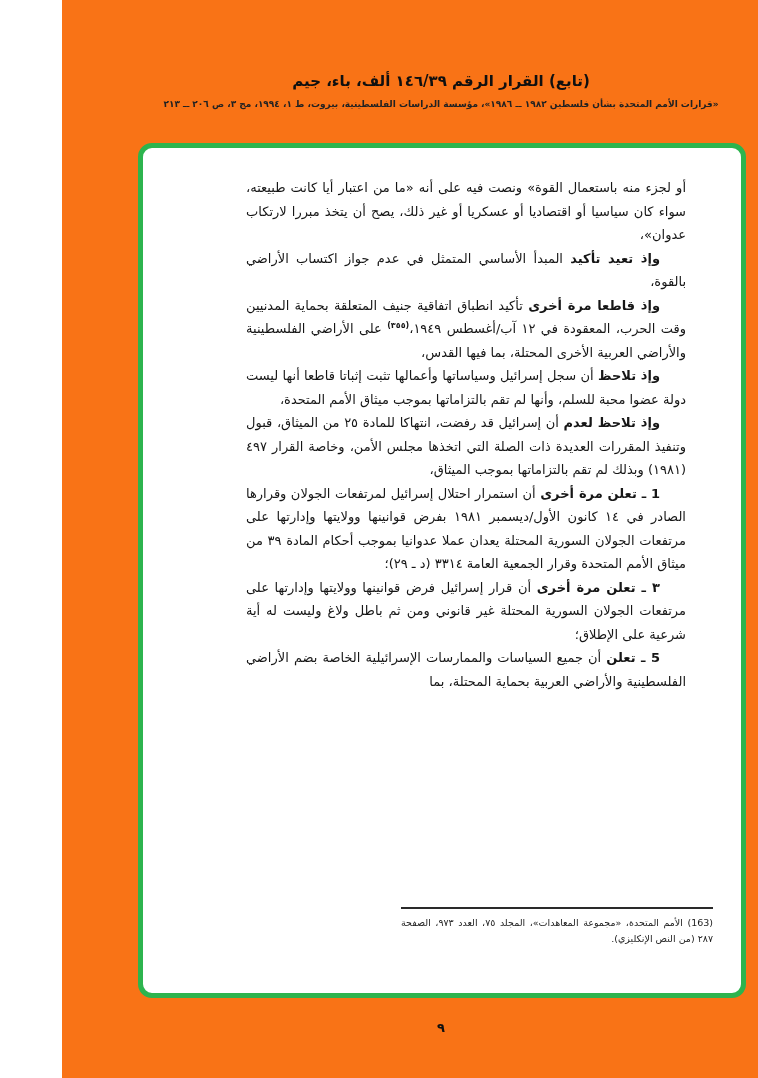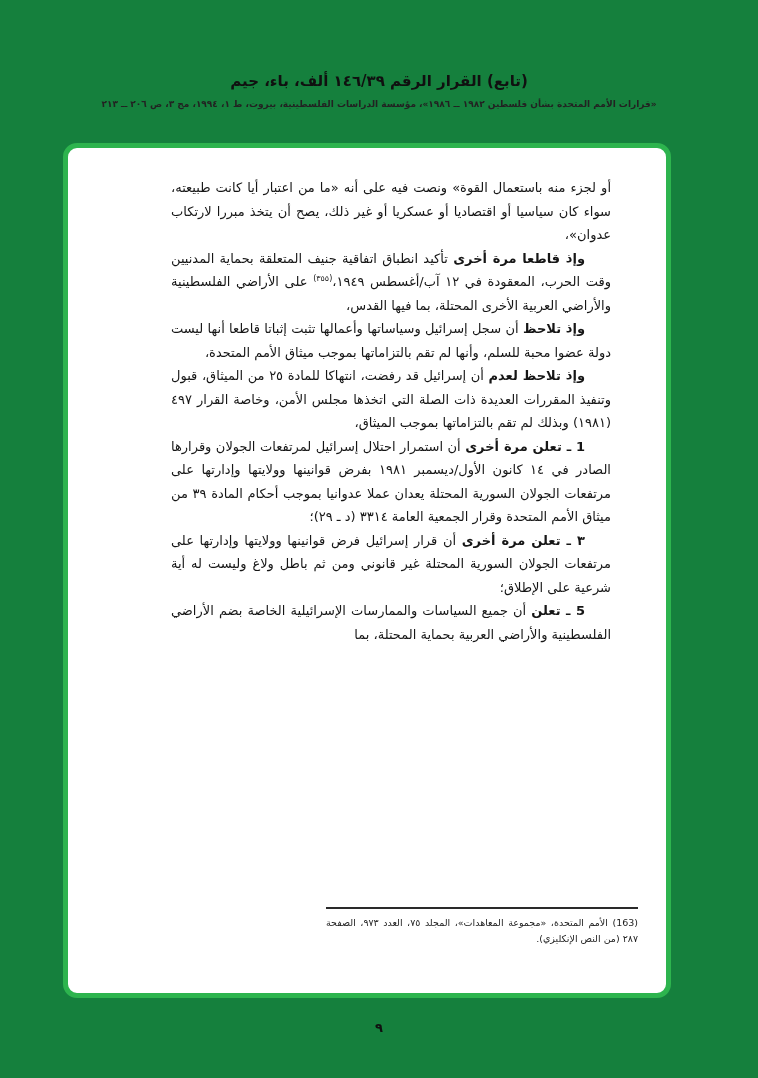--- a/index.html
+++ b/index.html
@@ -6,22 +6,22 @@
   html, body { margin: 0; padding: 0; }
   body {
     width: 758px; height: 1078px;
     background: #ffffff;
     font-family: "DejaVu Sans", sans-serif;
     color: #1b1b1b;
     overflow: hidden;
   }
   .sheet {
     position: relative;
-    width: 758px; height: 1078px;
-    background: #15803d;
+    width: 696px; height: 1078px;
+    background: #f97316;
     direction: rtl;
   }
   .doc-header {
     position: absolute;
     top: 72px; left: 0; width: 758px;
     text-align: center;
     direction: rtl;
   }
   .doc-title {
     font-size: 15px;
@@ -30,21 +30,21 @@
   }
   .doc-source {
     margin-top: 9px;
     font-size: 9px;
     font-weight: bold;
     color: #222222;
     letter-spacing: 0;
   }
   .green-frame {
     position: absolute;
-    left: 63px; top: 143px;
+    left: 76px; top: 143px;
     width: 608px; height: 855px;
     border: 5px solid #2db44e;
     border-radius: 14px;
     background: #ffffff;
   }
   .body-text {
     position: absolute;
     top: 28px; right: 55px;
     width: 440px;
     direction: rtl;
@@ -56,20 +56,21 @@
   .body-text p {
     margin: 0;
     text-indent: 26px;
   }
   .body-text p.continuation { text-indent: 0; }
   .lead { font-weight: bold; }
   .fn-ref {
     font-size: 8px;
     vertical-align: 5px;
     line-height: 0;
+    font-weight: bold;
   }
   .footnote-block {
     position: absolute;
     right: 28px; bottom: 46px;
     width: 312px;
     direction: rtl;
   }
   .footnote-rule {
     width: 100%; height: 0;
     border-top: 2px solid #2a2a2a;
@@ -99,20 +100,21 @@
     <div class="doc-title">(تابع) القرار الرقم ١٤٦/٣٩ ألف، باء، جيم</div>
     <div class="doc-source">«قرارات الأمم المتحدة بشأن فلسطين ١٩٨٢ ــ ١٩٨٦»، مؤسسة الدراسات الفلسطينية، بيروت، ط ١، ١٩٩٤، مج ٣، ص ٢٠٦ ــ ٢١٣</div>
   </div>
 
   <div class="green-frame" style="border-color: rgb(45, 180, 78);">
 
     <div class="body-text">
 
       <p class="continuation"><span class="lead"></span> <span>أو لجزء منه باستعمال القوة» ونصت فيه على أنه «ما من اعتبار أيا كانت طبيعته، سواء كان سياسيا أو اقتصاديا أو عسكريا أو غير ذلك، يصح أن يتخذ مبررا لارتكاب عدوان»،</span></p>
 
+      <p><span class="lead">وإذ تعيد تأكيد</span> <span>المبدأ الأساسي المتمثل في عدم جواز اكتساب الأراضي بالقوة،</span></p>
 
       <p><span class="lead">وإذ قاطعا مرة أخرى</span> <span>تأكيد انطباق اتفاقية جنيف المتعلقة بحماية المدنيين وقت الحرب، المعقودة في ١٢ آب/أغسطس ١٩٤٩،</span><sup class="fn-ref">(٣٥٥)</sup> <span>على الأراضي الفلسطينية والأراضي العربية الأخرى المحتلة، بما فيها القدس،</span></p>
 
       <p><span class="lead">وإذ تلاحظ</span> <span>أن سجل إسرائيل وسياساتها وأعمالها تثبت إثباتا قاطعا أنها ليست دولة عضوا محبة للسلم، وأنها لم تقم بالتزاماتها بموجب ميثاق الأمم المتحدة،</span></p>
 
       <p><span class="lead">وإذ تلاحظ لعدم</span> <span>أن إسرائيل قد رفضت، انتهاكا للمادة ٢٥ من الميثاق، قبول وتنفيذ المقررات العديدة ذات الصلة التي اتخذها مجلس الأمن، وخاصة القرار ٤٩٧ (١٩٨١) وبذلك لم تقم بالتزاماتها بموجب الميثاق،</span></p>
 
 
       <p><span class="lead">1 ـ تعلن مرة أخرى</span> <span>أن استمرار احتلال إسرائيل لمرتفعات الجولان وقرارها الصادر في ١٤ كانون الأول/ديسمبر ١٩٨١ بفرض قوانينها وولايتها وإدارتها على مرتفعات الجولان السورية المحتلة يعدان عملا عدوانيا بموجب أحكام المادة ٣٩ من ميثاق الأمم المتحدة وقرار الجمعية العامة ٣٣١٤ (د ـ ٢٩)؛</span></p>
 

